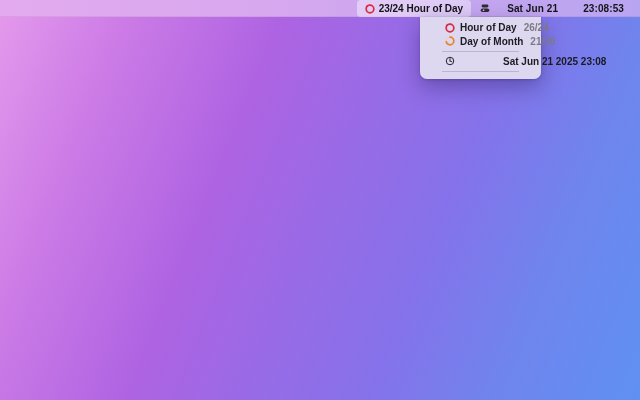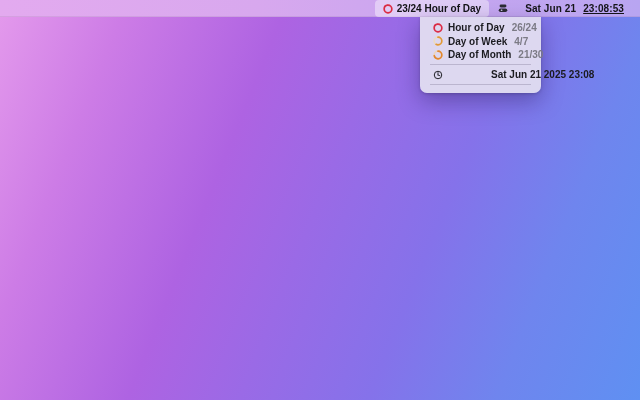--- a/index.html
+++ b/index.html
@@ -26,29 +26,29 @@
   .mb-item {
     display:flex; align-items:center; gap:4px;
     padding:0 8px; font-size:10px; font-weight:600; color:#141418;
     white-space:nowrap; cursor:default;
   }
   .mb-item.active {
     background:rgba(255,255,255,0.42);
     border-radius:4px;
   }
   .mb-clock { letter-spacing:0.1px; padding-right:16px; }
-  .mb-clock .t { margin-left:3px;text-decoration:underline; }
+  .mb-clock .t { margin-left:21px; }
 
   
   .dropdown {
     position:absolute; left:420px; top:17px; width:121px;
     background:rgba(226,221,240,0.95);
     border-radius:0 0 7px 7px;
     box-shadow:0 8px 22px rgba(30,15,70,0.35), 0 1px 3px rgba(0,0,0,0.18);
-    padding:4px 4px 5px;
+    padding:4px 16px 5px;
   }
   .drow {
     display:flex; align-items:center; gap:5px;
     height:13.5px; padding:0 8px 0 9px;
     font-size:10px; font-weight:600; color:#1b1b20; white-space:nowrap;
   }
   .drow.tall { height:14px;gap:48px; }
   .drow .value { color:#7b7a84; margin-left:2px; }
   .dsep { height:1px; background:rgba(70,60,90,0.22); margin:2.5px 6px; }
 
@@ -89,28 +89,20 @@
 
   <div class="drow">
     <svg class="ring" width="10" height="10" viewBox="0 0 12 12">
       <circle class="ring-track" cx="6" cy="6" r="4.6" fill="none" stroke-width="2" stroke="#eec9ce"></circle>
       <circle class="ring-progress" cx="6" cy="6" r="4.6" fill="none" stroke-width="2" stroke-linecap="round" transform="rotate(-90 6 6)" stroke="#d92b47" stroke-dasharray="27.69 28.90"></circle>
     </svg>
     <span>Hour of Day</span>
     <span class="value">26/24</span>
   </div>
 
-  <div class="drow">
-    <svg class="ring" width="10" height="10" viewBox="0 0 12 12">
-      <circle class="ring-track" cx="6" cy="6" r="4.6" fill="none" stroke-width="2" stroke="#ecdbc0"></circle>
-      <circle class="ring-progress" cx="6" cy="6" r="4.6" fill="none" stroke-width="2" stroke-linecap="round" transform="rotate(-90 6 6)" stroke="#e0983a" stroke-dasharray="16.50 28.90"></circle>
-    </svg>
-    <span>Day of Week</span>
-    <span class="value">4/7</span>
-  </div>
 
   <div class="drow">
     <svg class="ring" width="10" height="10" viewBox="0 0 12 12">
       <circle class="ring-track" cx="6" cy="6" r="4.6" fill="none" stroke-width="2" stroke="#eed4ba"></circle>
       <circle class="ring-progress" cx="6" cy="6" r="4.6" fill="none" stroke-width="2" stroke-linecap="round" transform="rotate(-90 6 6)" stroke="#e0862f" stroke-dasharray="20.23 28.90"></circle>
     </svg>
     <span>Day of Month</span>
     <span class="value">21/30</span>
   </div>
 

